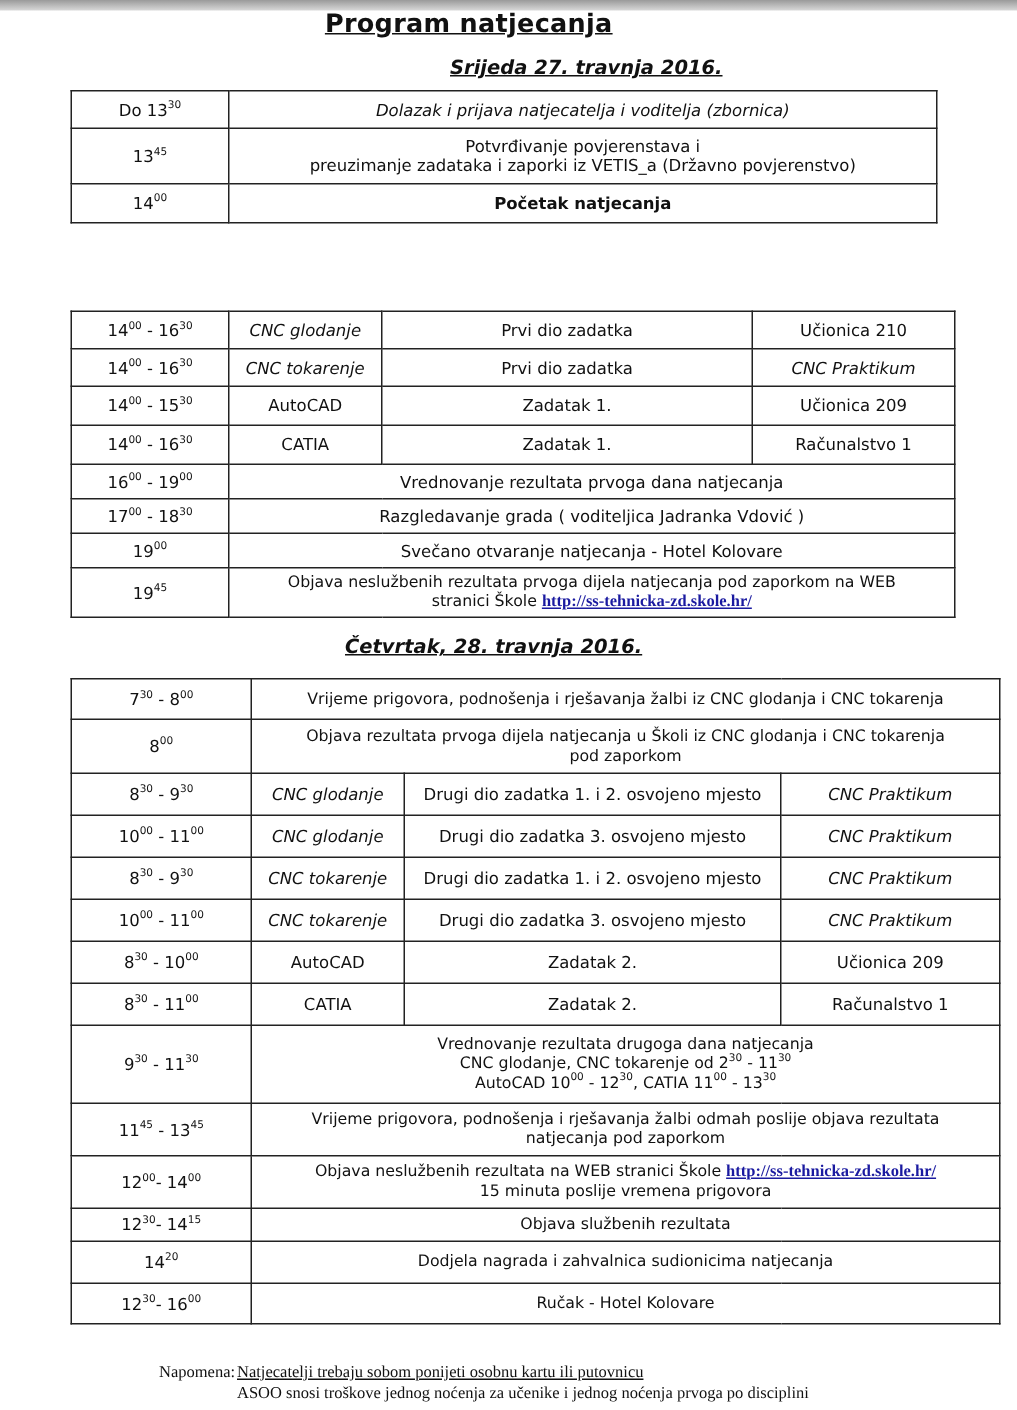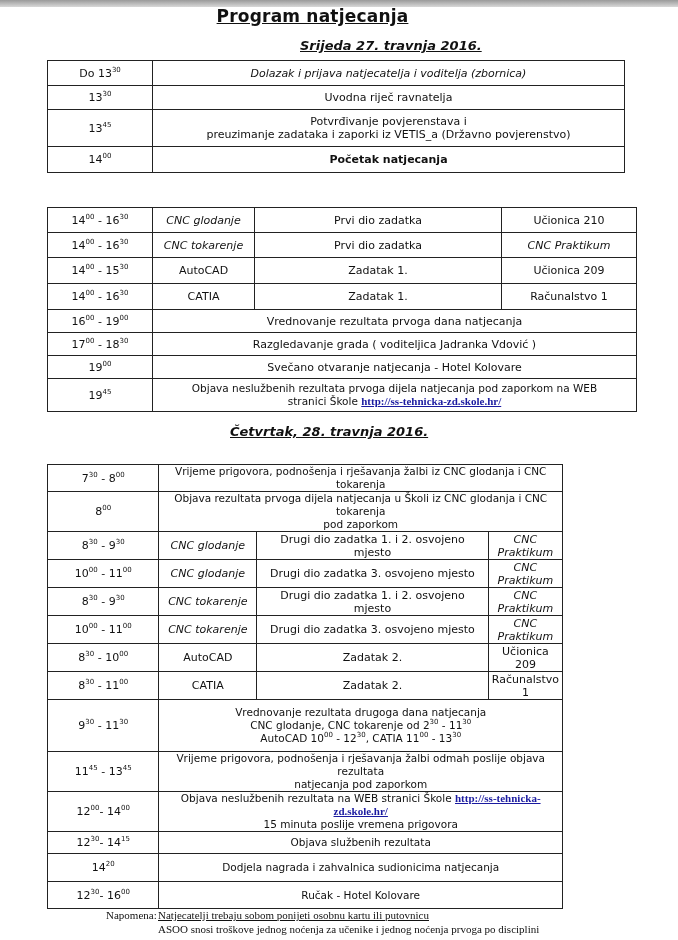--- a/index.html
+++ b/index.html
@@ -28,24 +28,20 @@
 
 <div class="title">Program natjecanja</div>
 
 <div class="daytitle" style="left:300px; top:38px;">Srijeda 27. travnja 2016.</div>
 
 <table style="left:47px; top:60px; width:578px;">
   <tbody>
       <tr style="height:25px;">
     <td style="width:98px;"><span>Do 13</span><sup>30</sup></td>
     <td class="it">Dolazak i prijava natjecatelja i voditelja (zbornica)</td>
-  </tr>
-  <tr style="height:24px;">
-    <td><span>13</span><sup>30</sup></td>
-    <td>Uvodna riječ ravnatelja</td>
   </tr>
   <tr style="height:37px;">
     <td><span>13</span><sup>45</sup></td>
     <td>
           <div>Potvrđivanje povjerenstava i</div>
           <div>preuzimanje zadataka i zaporki iz VETIS_a (Državno povjerenstvo)</div>
         </td>
   </tr>
   <tr style="height:26px;">
     <td><span>14</span><sup>00</sup></td>
@@ -97,21 +93,21 @@
     <td colspan="3" style="font-size:10.5px;">
       <div>Objava neslužbenih rezultata prvoga dijela natjecanja pod zaporkom na WEB</div>
       <div><span>stranici Škole</span> <a class="link" href="#">http://ss-tehnicka-zd.skole.hr/</a></div>
     </td>
   </tr>
 </tbody>
   </table>
 
 <div class="daytitle" style="left:230px; top:424px;">Četvrtak, 28. travnja 2016.</div>
 
-<table style="left:47px; top:464px; width:516px;">
+<table style="left:47px; top:452px; width:620px;">
   <tbody>
       <tr style="height:27px;">
     <td style="width:113px;"><span>7</span><sup>30</sup> - <span>8</span><sup>00</sup></td>
     <td colspan="3" style="font-size:10.5px;">Vrijeme prigovora, podnošenja i rješavanja žalbi iz CNC glodanja i CNC tokarenja</td>
   </tr>
   <tr style="height:36px;">
     <td><span>8</span><sup>00</sup></td>
     <td colspan="3" style="font-size:10.5px;">
           <div>Objava rezultata prvoga dijela natjecanja u Školi iz CNC glodanja i CNC tokarenja</div>
           <div>pod zaporkom</div>

